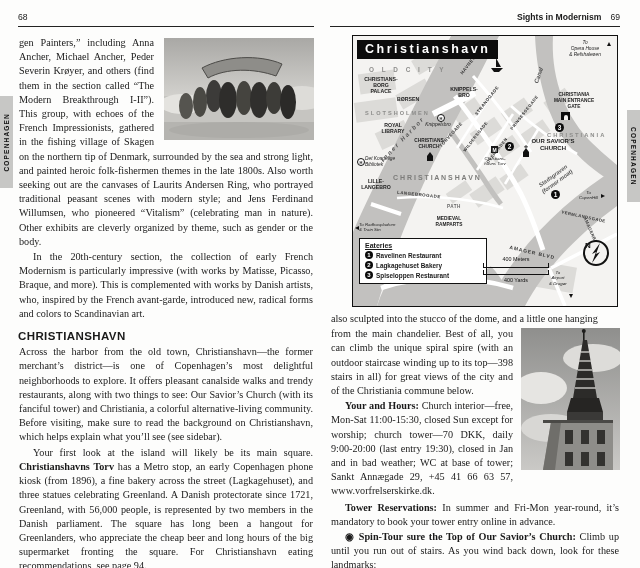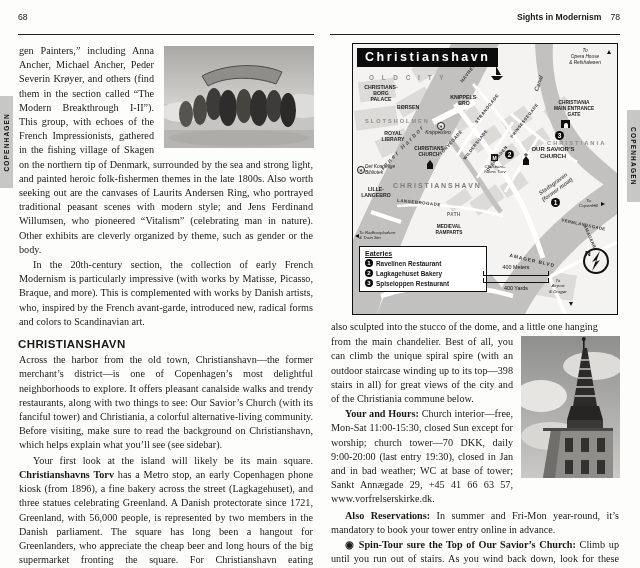--- a/index.html
+++ b/index.html
@@ -11,21 +11,21 @@
   .edge-tab span{font-family:"Liberation Sans",sans-serif;font-weight:bold;font-size:6.5px;
             letter-spacing:1.2px;color:#111;writing-mode:vertical-rl;}
   #tab-left{left:0;top:96px;}
   #tab-left span{transform:rotate(180deg);}
   #tab-right{right:0;top:110px;}
   
   .page{position:absolute;top:12px;}
   #page-left{left:18px;width:296px;}
   #page-right{left:330px;width:290px;}
   .hdr{display:flex;gap:9px;font-family:"Liberation Sans",sans-serif;font-weight:bold;
-       font-size:8.6px;border-bottom:1px solid #222;padding-bottom:12px;align-items:baseline;}
+       font-size:8.6px;border-bottom:1px solid #222;padding-bottom:4px;align-items:baseline;}
   .hdr .pgnum{font-weight:normal;}
   #page-right .hdr{justify-content:flex-end;}
   .body-text{margin-top:9px;font-size:10.2px;line-height:14.2px;text-align:justify;}
   .body-text p{margin:1px;}
   .ind{text-indent:14px;}
   .lead{font-weight:bold;}
   h1.sec{font-family:"Liberation Sans",sans-serif;font-size:11.5px;letter-spacing:.4px;
          margin:7px 0 2px;font-weight:bold;}
   
   .photo-right{float:right;}
@@ -116,21 +116,21 @@
     <h1 class="sec">CHRISTIANSHAVN</h1>
     <p>Across the harbor from the old town, Christianshavn—the former merchant’s district—is one of Copenhagen’s most delightful neighborhoods to explore. It offers pleasant canalside walks and trendy restaurants, along with two things to see: Our Savior’s Church (with its fanciful tower) and Christiania, a colorful alternative-living community. Before visiting, make sure to read the background on Christianshavn, which helps explain what you’ll see (see sidebar).</p>
     <p class="ind"><span>Your first look at the island will likely be its main square. </span><span class="lead">Christianshavns Torv</span><span> has a Metro stop, an early Copenhagen phone kiosk (from 1896), a fine bakery across the street (Lagkagehuset), and three statues celebrating Greenland. A Danish protectorate since 1721, Greenland, with 56,000 people, is represented by two members in the Danish parliament. The square has long been a hangout for Greenlanders, who appreciate the cheap beer and long hours of the big supermarket fronting the square. For Christianshavn eating recommendations, see page 94.</span></p>
 
   </div>
 </div>
 
 <div id="page-right" class="page">
   <div class="hdr">
     <span>Sights in Modernism</span>
-    <span class="pgnum">78</span>
+    <span class="pgnum">69</span>
   </div>
 
   <div id="map">
     <svg class="base" width="264" height="270" viewBox="0 0 264 270">
 
       <g fill="#dcdbd8">
         <rect x="6" y="36" width="36" height="20" transform="rotate(-8 24 46)"></rect>
         <rect x="44" y="50" width="34" height="16" transform="rotate(-30 61 58)"></rect>
         <rect x="2" y="64" width="42" height="20" transform="rotate(-8 23 74)"></rect>
         <rect x="24" y="90" width="32" height="18" transform="rotate(-25 40 99)"></rect>
@@ -333,17 +333,17 @@
           <rect x="44" y="124" width="8" height="14"></rect>
             <rect x="60" y="124" width="8" height="14"></rect>
             <rect x="76" y="124" width="8" height="14"></rect>
         </g>
         <rect x="22" y="92" width="70" height="3" fill="#4a4946"></rect>
       </svg>
     </div>
     <p>from the main chandelier. Best of all, you can climb the unique spiral spire (with an outdoor staircase winding up to its top—398 stairs in all) for great views of the city and of the Christiania commune below.</p>
     <p class="ind"><span class="lead">Your and Hours:</span><span> Church interior—free, Mon-Sat 11:00-15:30, closed Sun except for worship; church tower—70 DKK, daily 9:00-20:00 (last entry 19:30), closed in Jan and in bad weather; WC at base of tower; Sankt Annægade 29, +45 41 66 63 57, www.vorfrelserskirke.dk.</span></p>
     <div class="clear"></div>
-    <p class="ind"><span class="lead">Also Reservations:</span><span> In summer and Fri-Mon year-round, it’s mandatory to book your tower entry online in advance.</span></p>
+    <p class="ind"><span class="lead">Tower Reservations:</span><span> In summer and Fri-Mon year-round, it’s mandatory to book your tower entry online in advance.</span></p>
     <p class="ind"><span class="lead">◉ </span><span class="lead">Spin-Tour sure the Top of Our Savior’s Church:</span><span> Climb up until you run out of stairs. As you wind back down, look for these landmarks:</span></p>
     <p class="ind">The modern windmills are a reminder that Denmark generates over half of its power from wind. Below the windmills is a great</p>
   </div>
 </div>
 
 </body></html>

